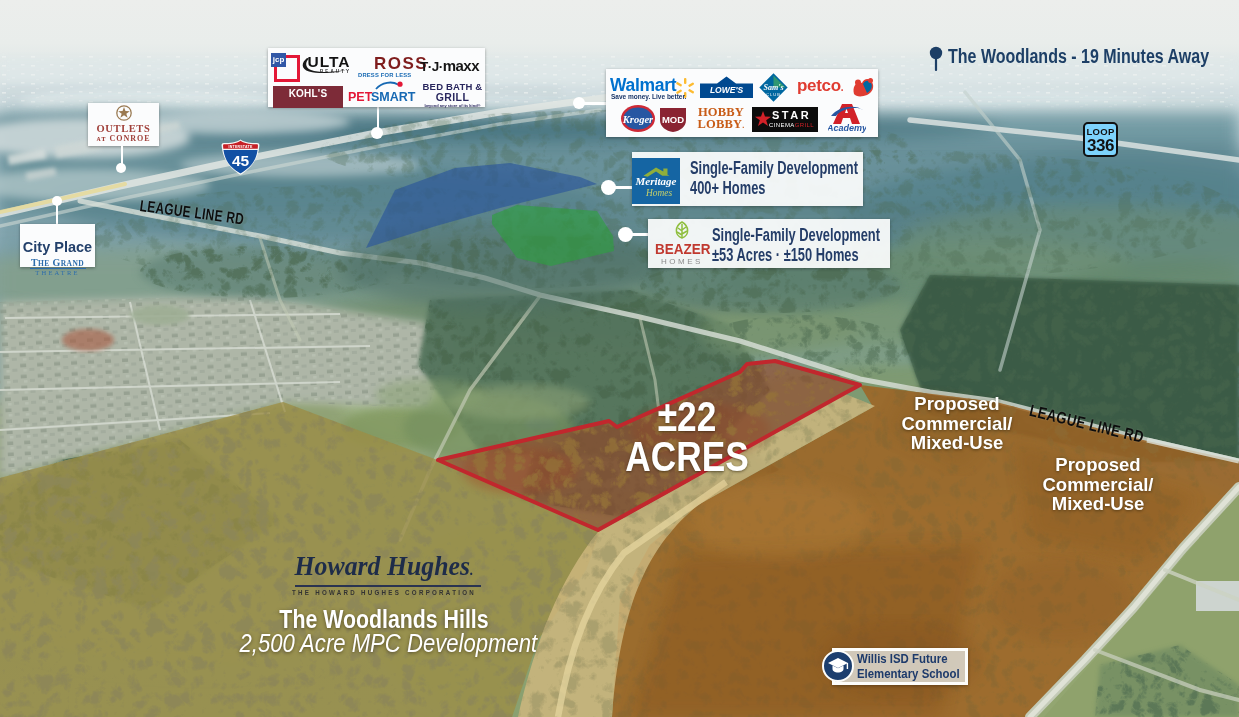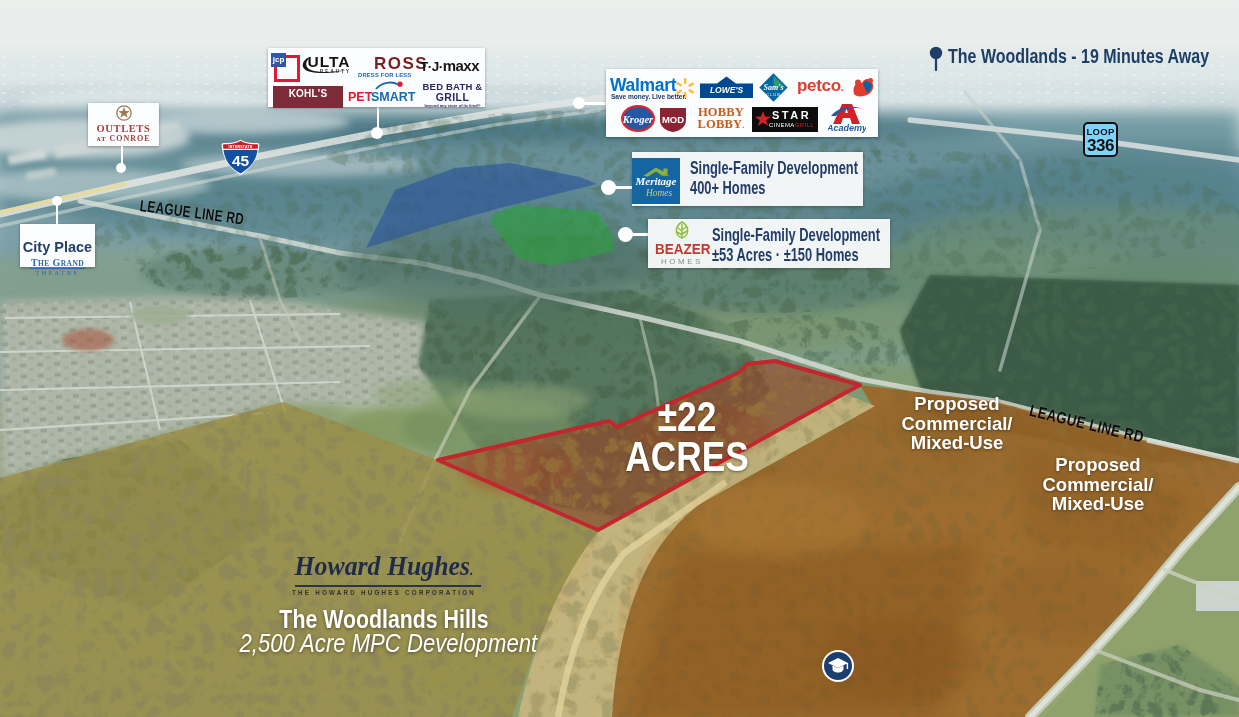--- a/index.html
+++ b/index.html
@@ -420,19 +420,22 @@
 <div class="wtxt" style="left:1023px;top:455px;width:150px;font-size:18.5px;font-weight:bold;line-height:19.5px;">Proposed<br>Commercial/<br>Mixed-Use</div>
 
 <div class="abs" style="left:214px;top:540px;width:340px;height:125px;">
  <div style="position:absolute;left:0;top:12px;width:340px;text-align:center;font-family:'Liberation Serif',serif;font-style:italic;font-weight:bold;font-size:28px;color:#1e2c49;line-height:28px;letter-spacing:0px;transform:scaleX(.92);">Howard Hughes<span style="font-size:15px;">.</span></div>
  <div style="position:absolute;left:81px;top:45px;width:186px;height:2px;background:#2a3350;"></div>
  <div style="position:absolute;left:0;top:49px;width:340px;text-align:center;font-size:6.5px;color:#333;letter-spacing:2.4px;font-weight:bold;transform:scaleX(.95);">THE HOWARD HUGHES CORPORATION</div>
  <div style="position:absolute;left:0;top:64px;width:340px;text-align:center;color:#fff;font-weight:bold;font-size:26px;white-space:nowrap;transform:scaleX(.82);text-shadow:0 1px 4px rgba(40,30,10,.6);">The Woodlands Hills</div>
  <div style="position:absolute;left:0;top:88px;width:340px;text-align:center;color:#fff;font-style:italic;font-size:26px;white-space:nowrap;transform:scaleX(.85);text-shadow:0 1px 4px rgba(40,30,10,.6);">2,500 Acre MPC Development</div>
 </div>
 
+<div class="abs" style="left:832px;top:648px;width:130px;height:31px;background:rgba(225,224,218,.82);border:3px solid #fdfdfb;box-shadow:0 1px 3px rgba(0,0,0,.3);">
+ <div style="margin-left:22px;font-size:12px;font-weight:bold;color:#1d3a6b;line-height:15px;padding-top:1px;white-space:nowrap;transform:scaleX(.95);transform-origin:left top;">Willis ISD Future<br>Elementary School</div>
+</div>
 <svg class="abs" style="left:822px;top:650px;" width="32" height="32" viewBox="0 0 32 32">
  <circle cx="16" cy="16" r="15" fill="#1c3e6e" stroke="#fdfdfb" stroke-width="2"></circle>
  <path d="M16 8 L26 13 L16 18 L6 13 Z" fill="#fff"></path>
  <path d="M10.5 15.5 L10.5 19 C10.5 21 13 22.5 16 22.5 C19 22.5 21.5 21 21.5 19 L21.5 15.5 L16 18.2 Z" fill="#fff"></path>
  <rect x="24.7" y="13" width="1.4" height="6" fill="#fff"></rect>
 </svg>
 </div>
 
 </body></html>

